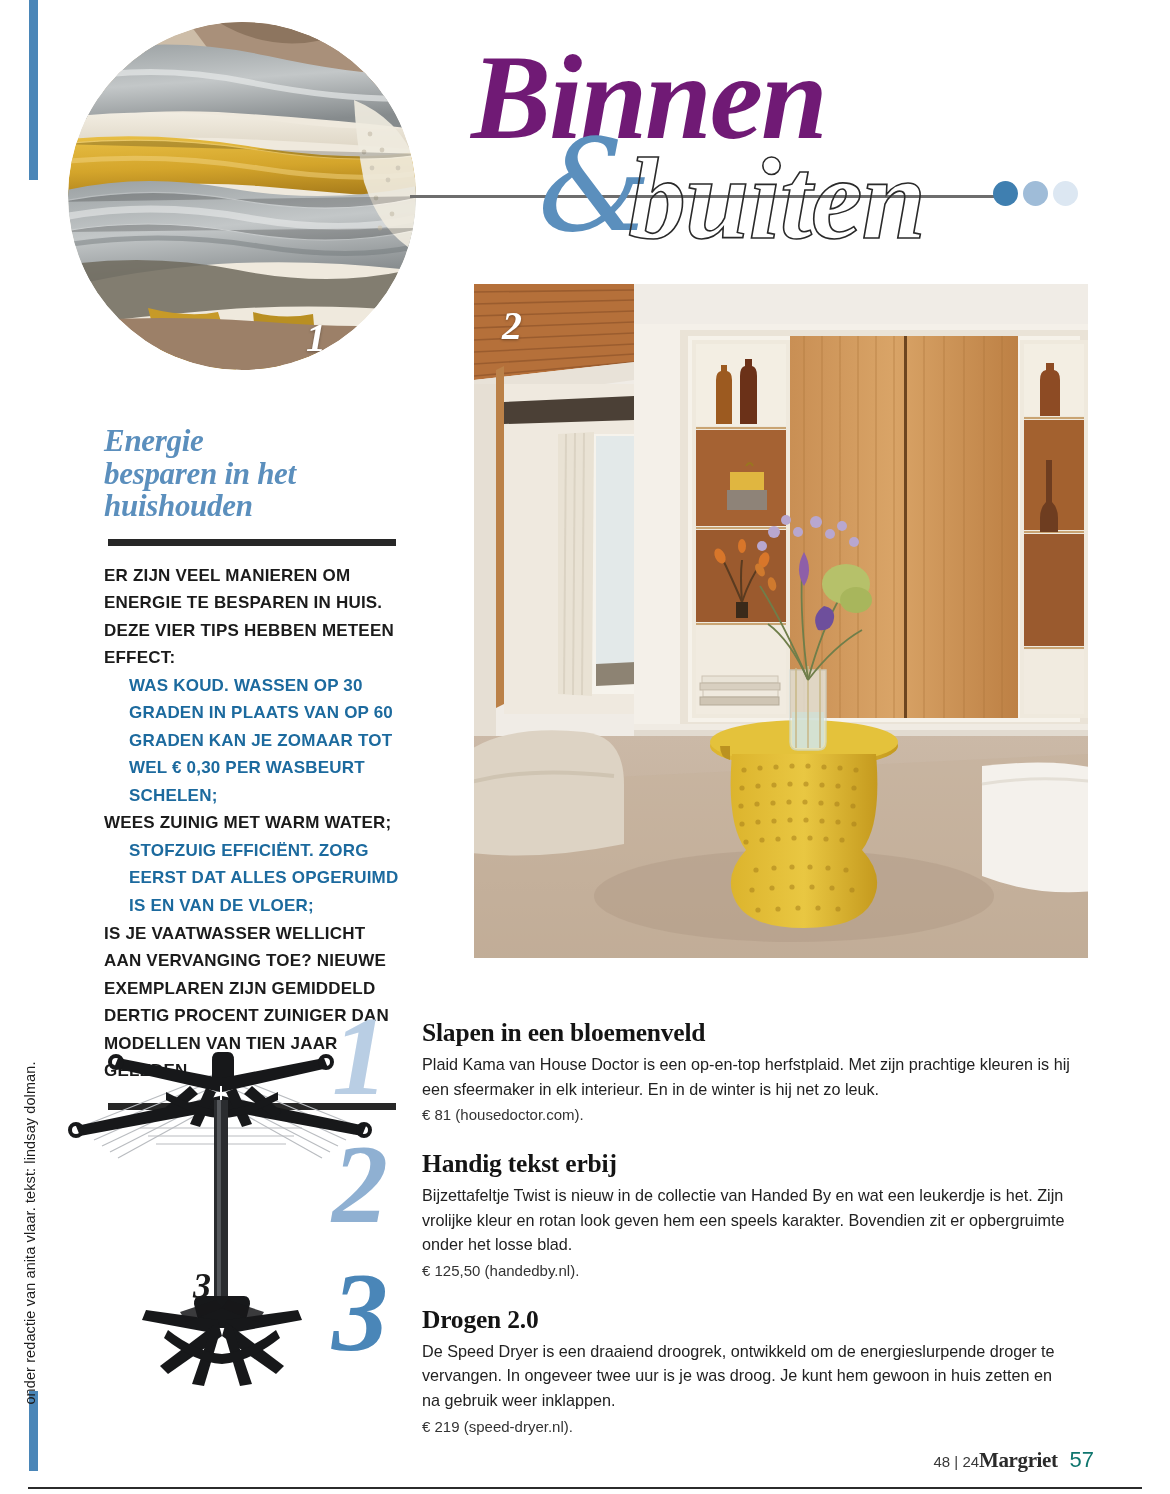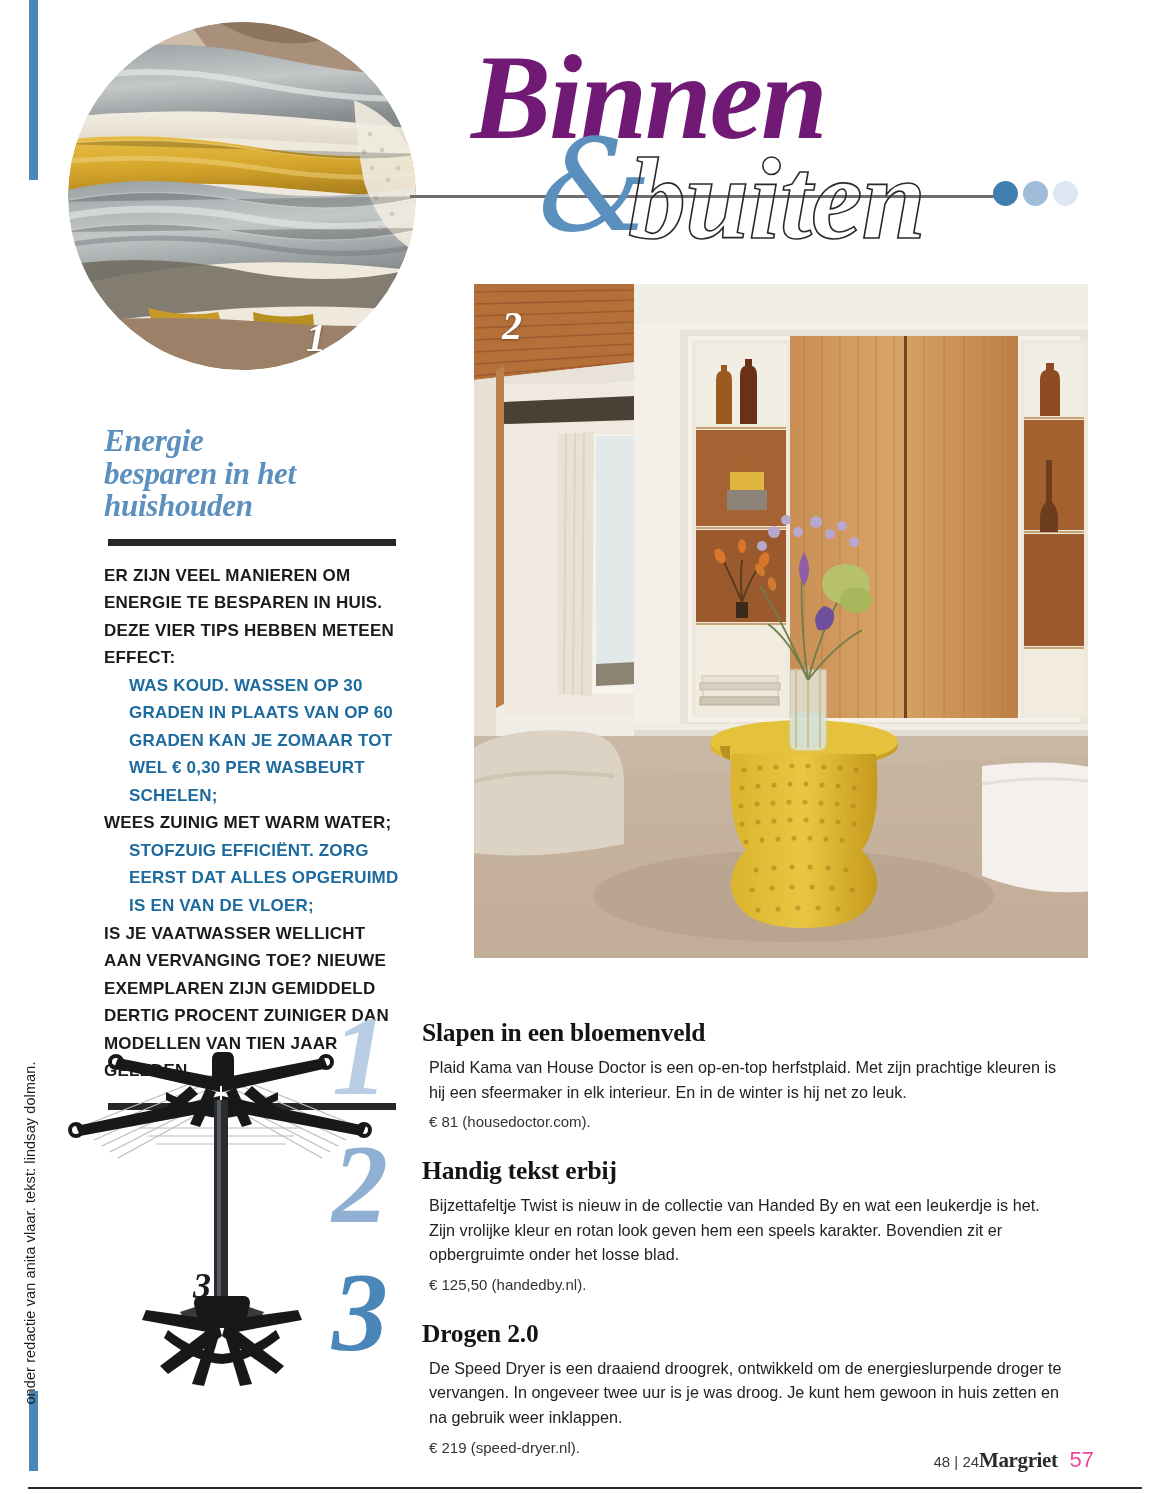--- a/index.html
+++ b/index.html
@@ -86,32 +86,32 @@
     font-size:36px;color:#1b1b1b;line-height:1;
   }
 
   
   .articles{position:absolute;left:422px;top:1008px;width:652px;}
   .art{margin-bottom:22px;}
   .art h3{
     margin:10px 0 4px 0;font-family:"Liberation Serif", serif;font-weight:bold;
     font-size:25.5px;color:#141414;letter-spacing:-.2px;
   }
-  .art p{margin:7px;font-size:16.2px;line-height:1.52;color:#222;}
+  .art p{margin:0;font-size:16.2px;line-height:1.52;color:#222;}
   .art .price{font-size:15px;color:#333;margin-top:3px;}
 
   
   .footer{position:absolute;left:0;top:1455px;width:1170px;}
   .footer-rule{position:absolute;left:28px;top:32px;width:1114px;height:2px;background:#2b2b2b;}
   .footer-inner{
     position:absolute;right:76px;top:-8px;display:flex;align-items:baseline;
   }
   .f-issue{font-size:15px;color:#3a3a3a;}
   .f-brand{font-family:"Liberation Serif", serif;font-weight:bold;font-size:21px;color:#2b2b2b;letter-spacing:-.4px;}
-  .f-page{font-size:22px;color:#ec4899;margin-left:12px;}
+  .f-page{font-size:22px;color:#0f766e;margin-left:12px;}
 </style>
 </head>
 <body>
 
 <div class="page">
 
   <div class="edge-bar top"></div>
   <div class="edge-bar bottom"></div>
 
   <div class="credit">onder redactie van anita vlaar. tekst: lindsay dolman.</div>

